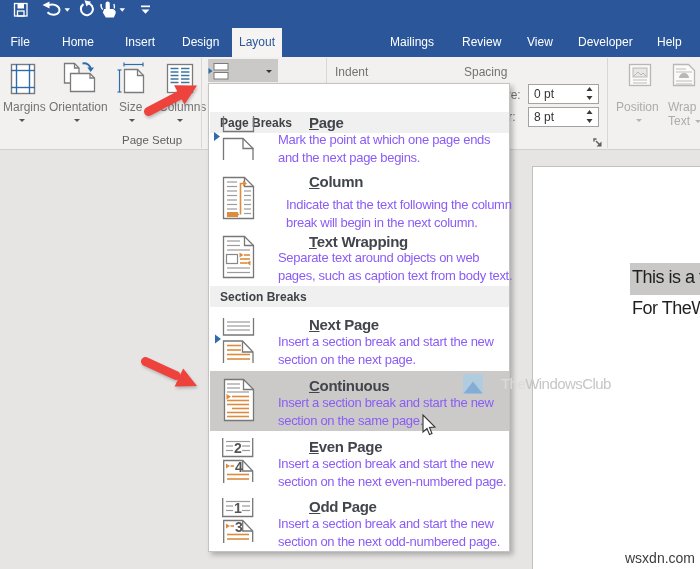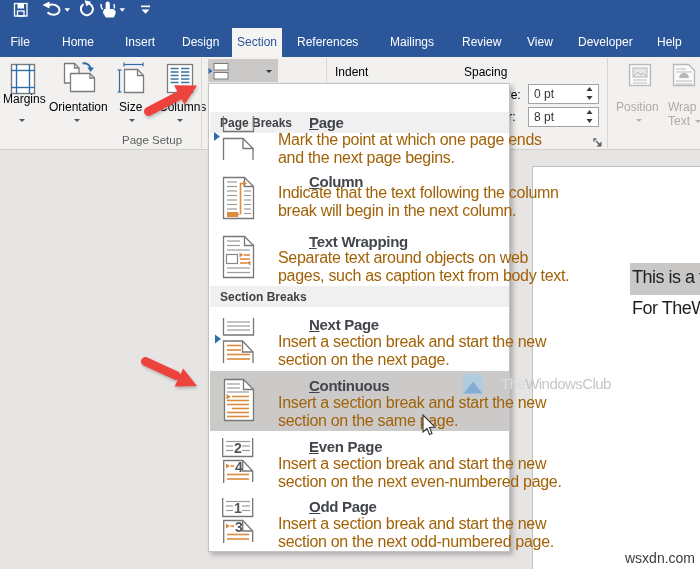--- a/index.html
+++ b/index.html
@@ -5,34 +5,34 @@
   html,body{margin:0;padding:0;}
   body{width:700px;height:569px;overflow:hidden;font-family:"Liberation Sans",sans-serif;-webkit-font-smoothing:antialiased;}
   #app{position:relative;width:700px;height:569px;background:#e7e5e4;overflow:hidden;}
   .abs{position:absolute;}
   
   #titlebar{position:absolute;left:0;top:0;width:700px;height:57px;background:#2b579a;}
   .tab{position:absolute;top:28px;height:29px;line-height:29px;color:#fff;font-size:12px;white-space:nowrap;}
   #tab-layout{background:#f5f4f3;color:#2b579a;}
   
   #ribbon{position:absolute;left:0;top:57px;width:700px;height:93px;background:#f2f1f0;border-bottom:1px solid #d2d0ce;box-sizing:border-box;}
-  .rlabel{position:absolute;font-size:12px;color:#000000;white-space:nowrap;}
+  .rlabel{position:absolute;font-size:12px;color:#737373;white-space:nowrap;}
   .grouplabel{position:absolute;font-size:11px;color:#605f5d;white-space:nowrap;}
   .caret{position:absolute;width:0;height:0;border-left:3px solid transparent;border-right:3px solid transparent;border-top:3.5px solid #555;}
   .vsep{position:absolute;top:58px;width:1px;height:90px;background:#d9d7d5;}
   .disab{color:#aeaaa8;}
   .spinfield{position:absolute;width:71px;height:20px;background:#fff;border:1px solid #a5a3a1;box-sizing:border-box;font-size:12px;color:#333;padding:2px 0 0 5px;}
   
   #page{position:absolute;left:532px;top:166px;width:168px;height:403px;background:#fff;border-left:1px solid #c3c1bf;border-top:1px solid #c3c1bf;box-sizing:border-box;}
   
   #menu{position:absolute;left:208px;top:83px;width:302px;height:469px;background:#fff;border:1px solid #c5c3c1;box-sizing:border-box;box-shadow:3px 3px 5px rgba(0,0,0,0.25);}
   .mhead{position:absolute;left:1px;width:299px;height:21px;background:#f0f0f0;color:#3f4246;font-weight:bold;font-size:12px;padding:4px 0 0 10px;box-sizing:border-box;}
   .mtitle{position:absolute;left:69px;font-size:15px;letter-spacing:-0.3px;font-weight:bold;color:#42464c;white-space:nowrap;margin-left:31px;}
   .mtitle u{text-decoration:underline;}
-  .mdesc{position:absolute;left:69px;font-size:16px;letter-spacing:-0.3px;color:#a16207;line-height:18.3px;white-space:nowrap;}
+  .mdesc{position:absolute;left:69px;font-size:13px;letter-spacing:-0.3px;color:#8b5cf6;line-height:18.3px;white-space:nowrap;}
   #mhilite{position:absolute;left:1px;top:287px;width:299px;height:60px;background:#cccac9;}
   
   #wmtext{position:absolute;left:501px;top:375px;font-size:15px;letter-spacing:-0.55px;z-index:60;}
   #wsxdn{position:absolute;left:625px;top:550px;font-size:14px;color:#3c3c3c;z-index:60;}
   .icon{position:absolute;}
   svg{display:block;}
 </style>
 </head>
 <body>
 <div id="app">
@@ -63,40 +63,39 @@
     <path d="M119.5,8.3 h5.5 l-2.75,3.4 z" fill="#fff"></path>
 
     <rect x="141" y="5.5" width="9" height="1.7" fill="#fff"></rect>
     <path d="M141.5,9.5 l8,0 -4,4.2 z" fill="#fff"></path>
   </svg>
 
   <div class="tab" style="left:10.5px;">File</div>
   <div class="tab" style="left:62px;">Home</div>
   <div class="tab" style="left:125px;">Insert</div>
   <div class="tab" style="left:182px;">Design</div>
-  <div class="tab" id="tab-layout" style="left:232px;width:50px;text-align:center;">Section</div>
-  <div class="tab" style="left:297px;">References</div>
+  <div class="tab" id="tab-layout" style="left:232px;width:50px;text-align:center;">Layout</div>
   <div class="tab" style="left:390px;">Mailings</div>
   <div class="tab" style="left:462px;">Review</div>
   <div class="tab" style="left:527px;">View</div>
   <div class="tab" style="left:578px;">Developer</div>
   <div class="tab" style="left:657px;">Help</div>
 
   <div id="ribbon"></div>
 
   <svg class="icon" style="left:10px;top:63px;" width="26" height="32" viewBox="0 0 26 32">
     <rect x="1.5" y="1.5" width="23" height="29" fill="#fff" stroke="#7b7b7b" stroke-width="1.4"></rect>
     <g stroke="#2f6da8" stroke-width="1.4">
       <line x1="6.5" y1="1" x2="6.5" y2="31"></line>
         <line x1="19.5" y1="1" x2="19.5" y2="31"></line>
       <line x1="1" y1="7.5" x2="25" y2="7.5"></line>
         <line x1="1" y1="24.5" x2="25" y2="24.5"></line>
     </g>
   </svg>
-  <div class="rlabel" style="left:3px;top:92px;">Margins</div>
+  <div class="rlabel" style="left:3px;top:100px;">Margins</div>
   <div class="caret" style="left:19px;top:119px;"></div>
 
   <svg class="icon" style="left:62px;top:61px;" width="34" height="34" viewBox="0 0 34 34">
     <g fill="#fff" stroke="#7b7b7b" stroke-width="1.3">
       <path d="M2.5,2.5 h10 l4.5,4.5 v15 h-14.5 z"></path>
       <path d="M12.5,2.5 v4.5 h4.5" fill="none"></path>
       <path d="M8.5,12.5 h19.5 l4.5,4.5 v13.5 h-24 z"></path>
       <path d="M28,12.5 v4.5 h4.5" fill="none"></path>
     </g>
     <path d="M20.5,2.5 c4.5,-0.8 7.5,1.7 8,5" stroke="#2f6da8" stroke-width="2" fill="none"></path>
@@ -202,21 +201,21 @@
 
   <div id="menu">
     <div class="mhead" style="top:1px;margin-top:27px;">Page Breaks</div>
     <div class="mhead" style="top:202px;">Section Breaks</div>
     <div id="mhilite"></div>
 
     <div class="mtitle" style="top:30px;"><u>P</u>age</div>
     <div class="mdesc" style="top:47px;">Mark the point at which one page ends<br>and the next page begins.</div>
 
     <div class="mtitle" style="top:89px;"><u>C</u>olumn</div>
-    <div class="mdesc" style="top:100px;">Indicate that the text following the column<br>break will begin in the next column.</div>
+    <div class="mdesc" style="top:112px;margin-left:8px;">Indicate that the text following the column<br>break will begin in the next column.</div>
 
     <div class="mtitle" style="top:149px;"><u>T</u>ext Wrapping</div>
     <div class="mdesc" style="top:165px;">Separate text around objects on web<br>pages, such as caption text from body text.</div>
 
     <div class="mtitle" style="top:232px;"><u>N</u>ext Page</div>
     <div class="mdesc" style="top:249px;">Insert a section break and start the new<br>section on the next page.</div>
 
     <div class="mtitle" style="top:293px;"><u>C</u>ontinuous</div>
     <div class="mdesc" style="top:310px;">Insert a section break and start the new<br>section on the same page.</div>
 

